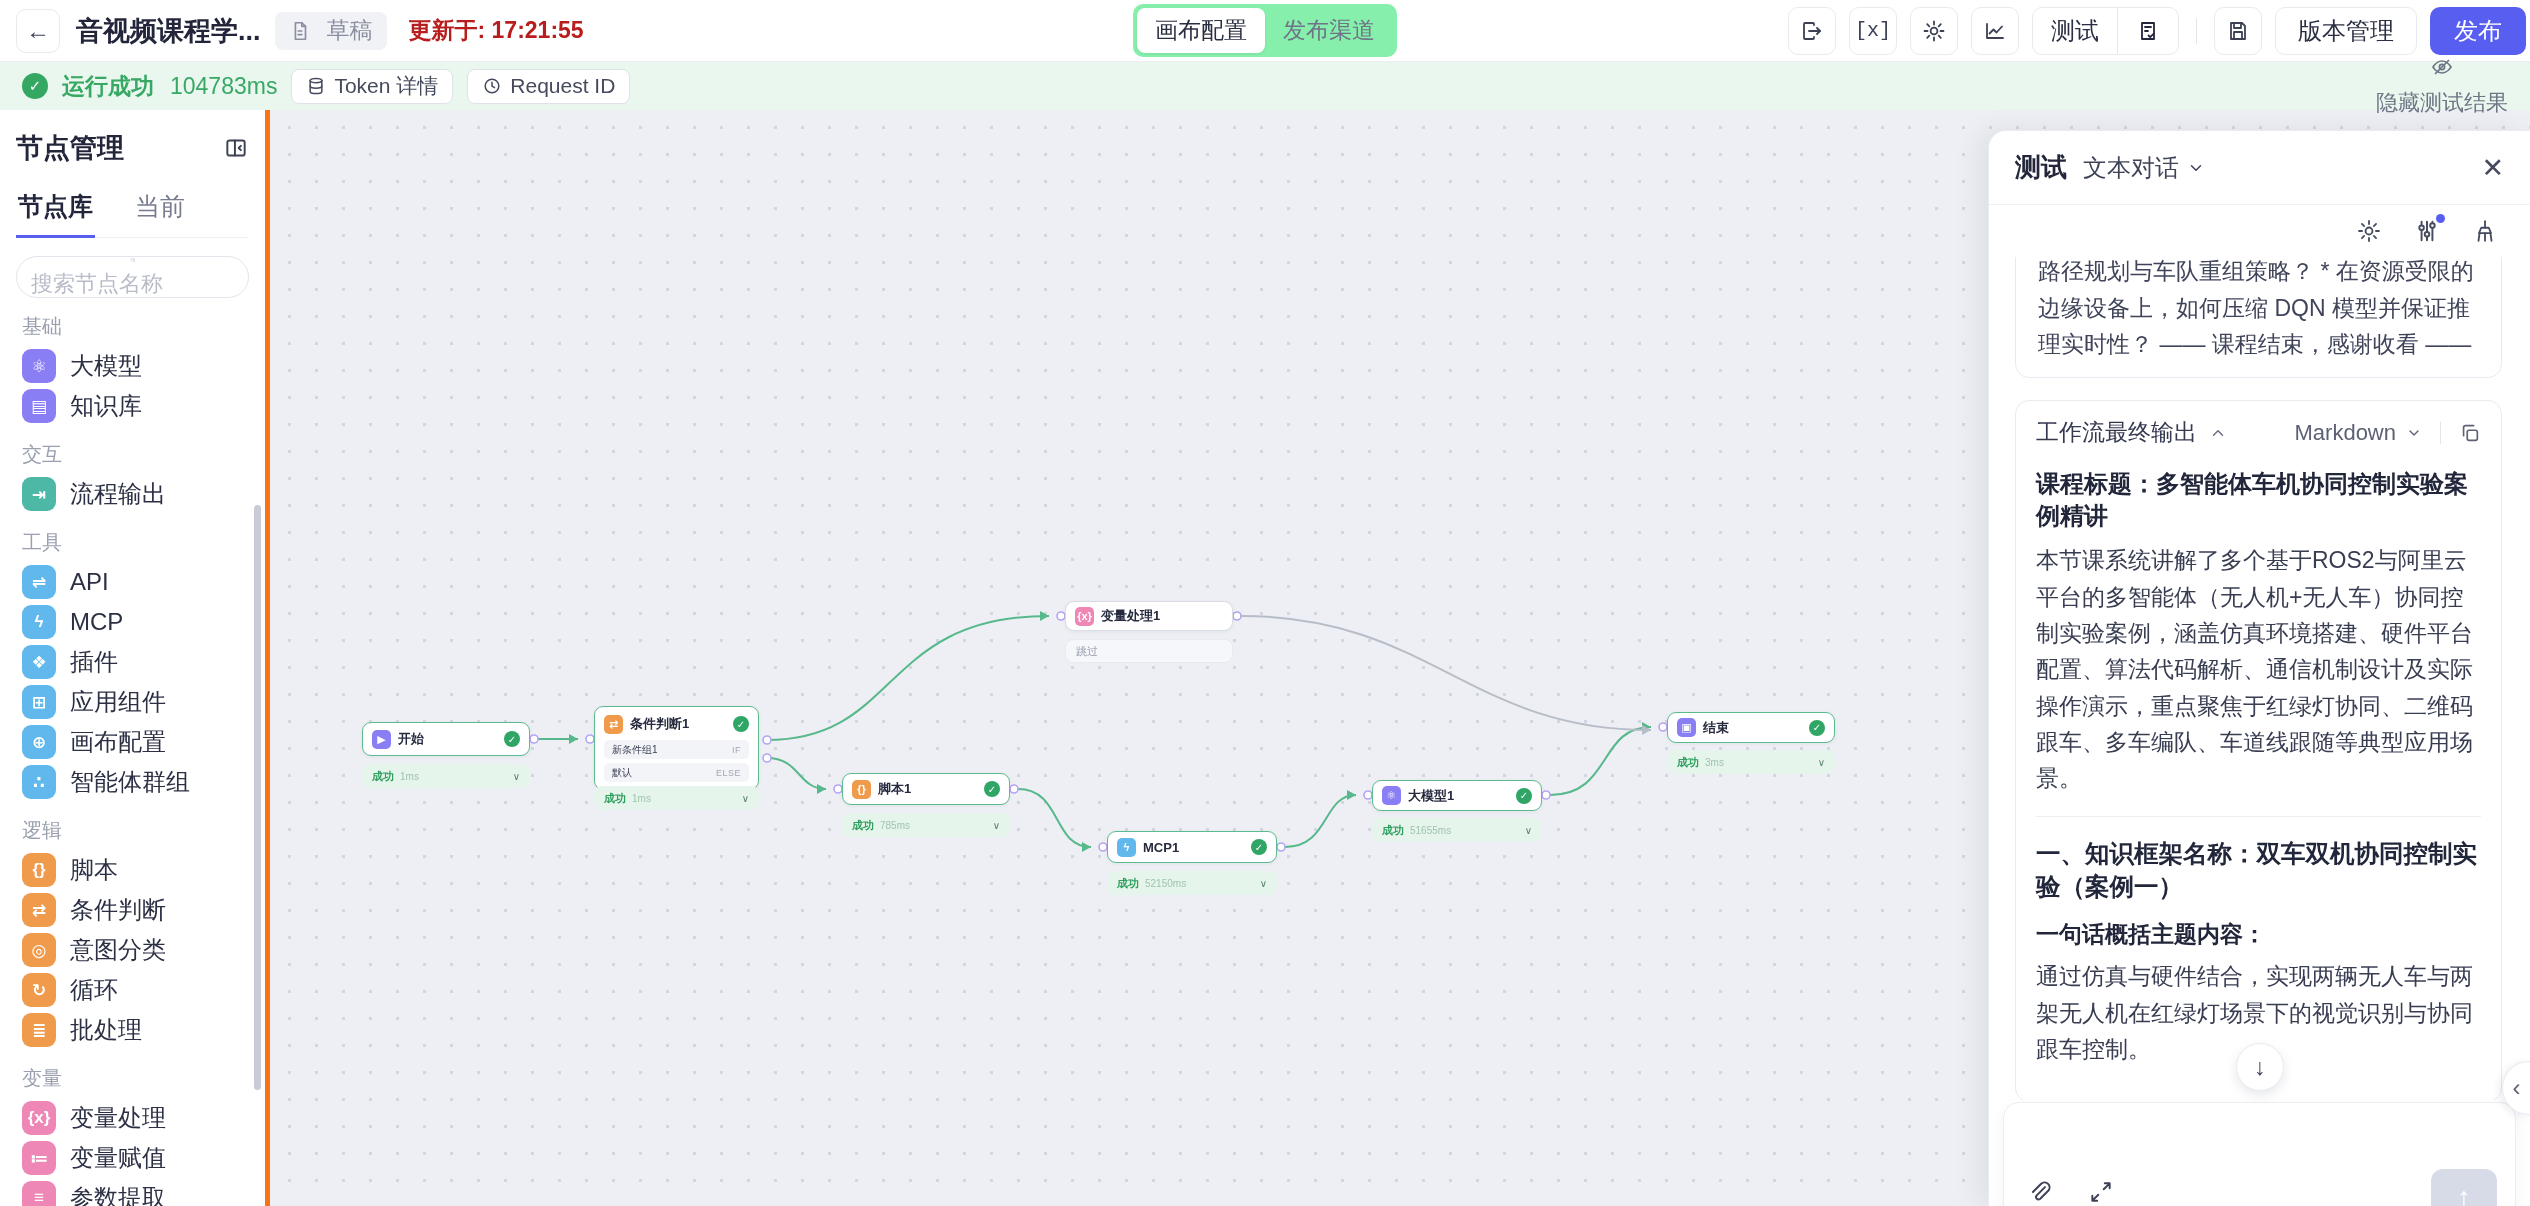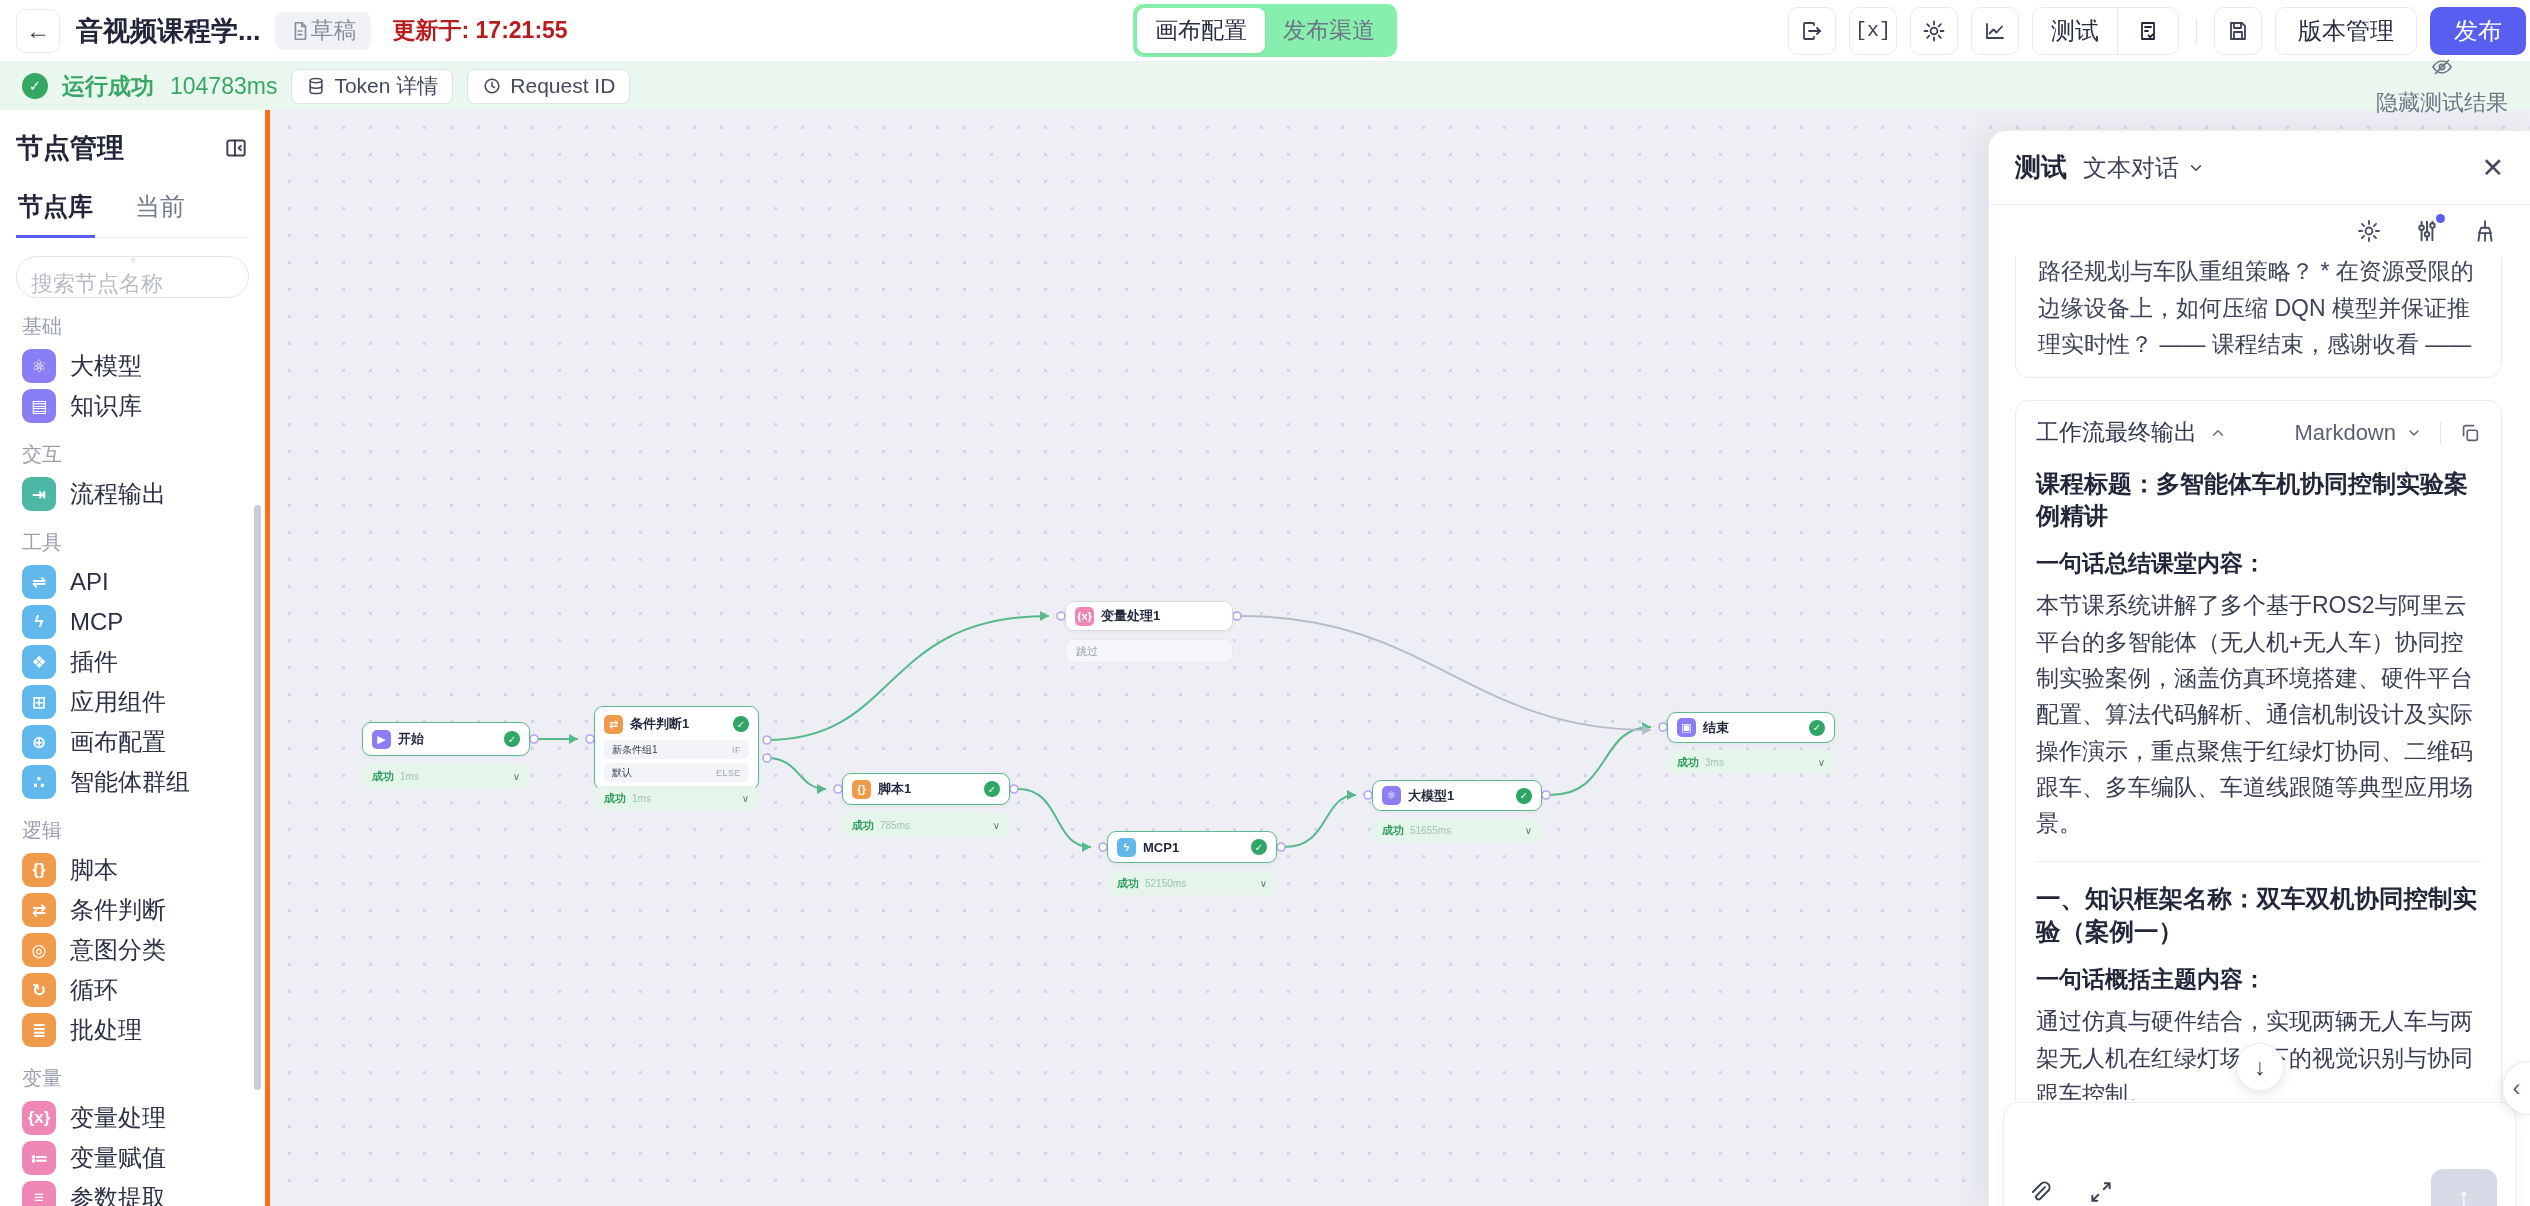--- a/index.html
+++ b/index.html
@@ -36,21 +36,21 @@
   .nstatus .s-chev { margin-left:auto; font-size:10px; color:#57806a; }
   .nstatus.skip { background:#f6f7fa; border:1px solid #e8eaf0; }
   .nstatus.skip .s-label { color:#979dab; font-weight:400; }
 
   
   .topbar { position:absolute; left:0; top:0; right:0; height:62px; background:#fff;
     border-bottom:1px solid #ececf1; display:flex; align-items:center; padding:0 16px; z-index:6; }
   .back-btn { width:44px; height:44px; border:1px solid #e9eaef; border-radius:10px; background:#fff;
     display:flex; align-items:center; justify-content:center; font-size:24px; color:#3c4154; }
   .doc-title { font-size:27px; font-weight:700; color:#23263b; margin:0 14px 0 16px; }
-  .draft-badge { display:flex; align-items:center; gap:0; background:#f1f2f6; border-radius:8px;
+  .draft-badge { display:flex; align-items:center; gap:16px; background:#f1f2f6; border-radius:8px;
     height:38px; padding:0 14px; font-size:23px; color:#8a8fa0; }
   .updated { font-size:23px; color:#b91c1c; font-weight:700; margin-left:22px; }
   .seg { position:absolute; left:50%; transform:translateX(-50%); background:#86efac; border-radius:10px;
     padding:4px; display:flex; }
   .seg-item { font-size:23px; color:#6e7487; padding:7px 18px; border-radius:8px; }
   .seg-item.active { background:#fff; color:#2a2e42; box-shadow:0 1px 3px rgba(20,30,60,.08); }
   .tb-right { margin-left:auto; display:flex; align-items:center; gap:13px; }
   .sq-btn { width:48px; height:48px; border:1px solid #e9eaef; border-radius:10px; background:#fff;
     display:flex; align-items:center; justify-content:center; color:#3c4154; }
   .mono-x { font-family:"Liberation Mono","DejaVu Sans Mono",monospace; font-size:20px; color:#3c4154; }
@@ -530,21 +530,20 @@
             </svg>
           <span class="oc-vdiv"></span>
           <svg class="ic" width="22" height="22" viewBox="0 0 24 24" fill="none" stroke="currentColor" stroke-width="1.8" stroke-linecap="round" stroke-linejoin="round">
               <rect x="9" y="9" width="11" height="11" rx="2"></rect>
               <path d="M5 15V6a2 2 0 0 1 2-2h9"></path>
             </svg>
         </span>
       </div>
       <div class="oc-body">
         <div class="md-h1">课程标题：多智能体车机协同控制实验案例精讲</div>
-        <div class="md-b">一句话总结课堂内容：</div>
         <div class="md-p">本节课系统讲解了多个基于ROS2与阿里云平台的多智能体（无人机+无人车）协同控制实验案例，涵盖仿真环境搭建、硬件平台配置、算法代码解析、通信机制设计及实际操作演示，重点聚焦于红绿灯协同、二维码跟车、多车编队、车道线跟随等典型应用场景。</div>
         <hr class="md-hr">
         <div class="md-h2">一、知识框架名称：双车双机协同控制实验（案例一）</div>
         <div class="md-b">一句话概括主题内容：</div>
         <div class="md-p">通过仿真与硬件结合，实现两辆无人车与两架无人机在红绿灯场景下的视觉识别与协同跟车控制。</div>
 
       </div>
     </div>
   </div>
 

